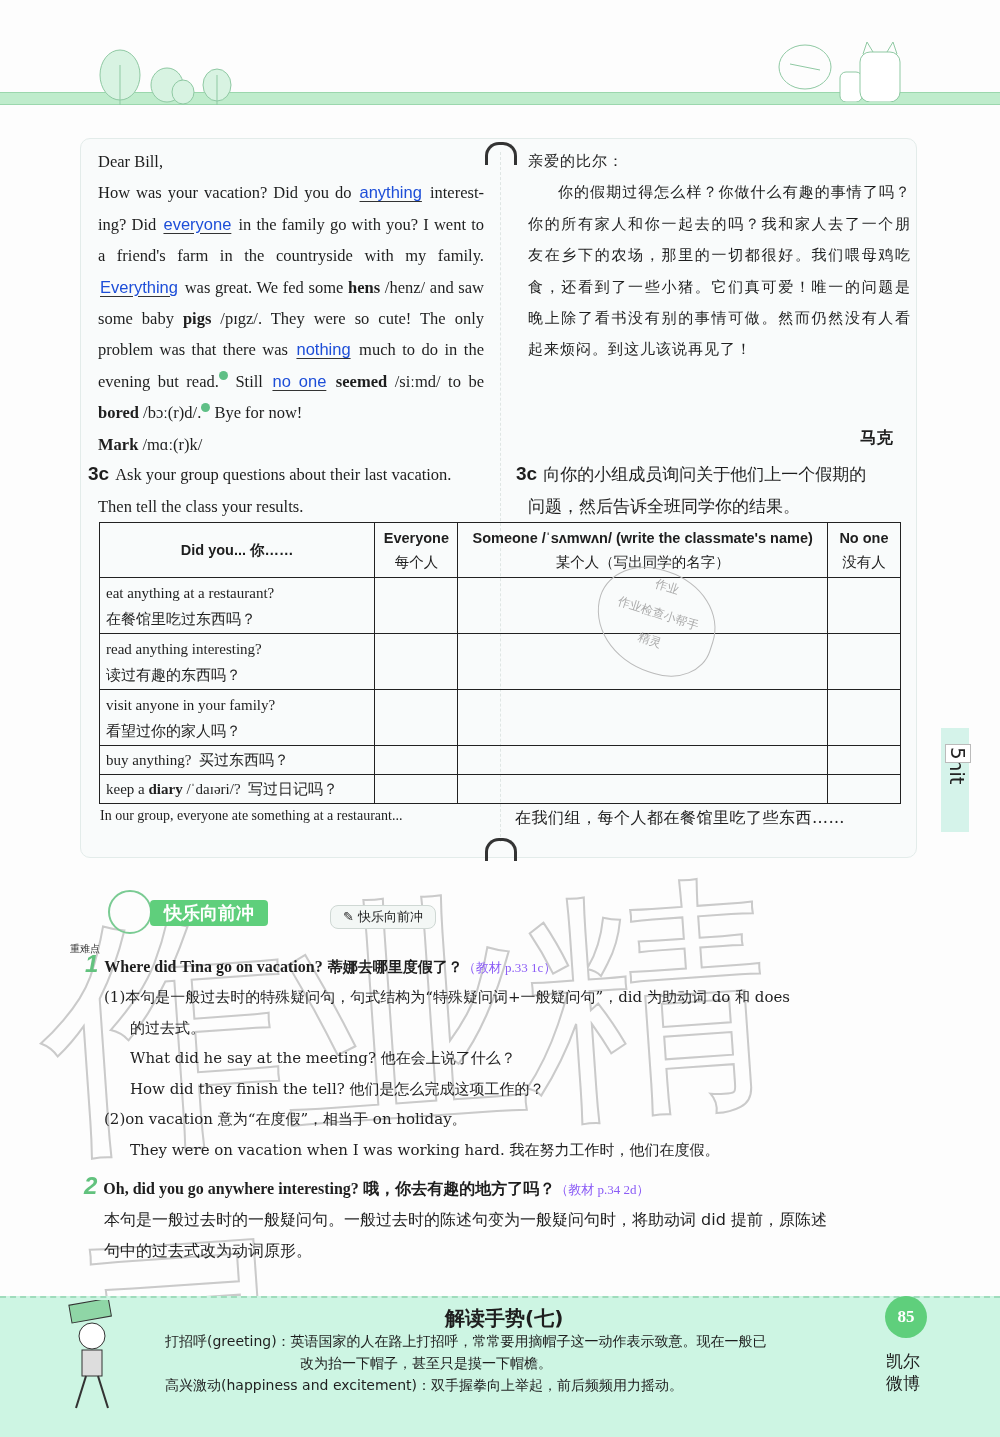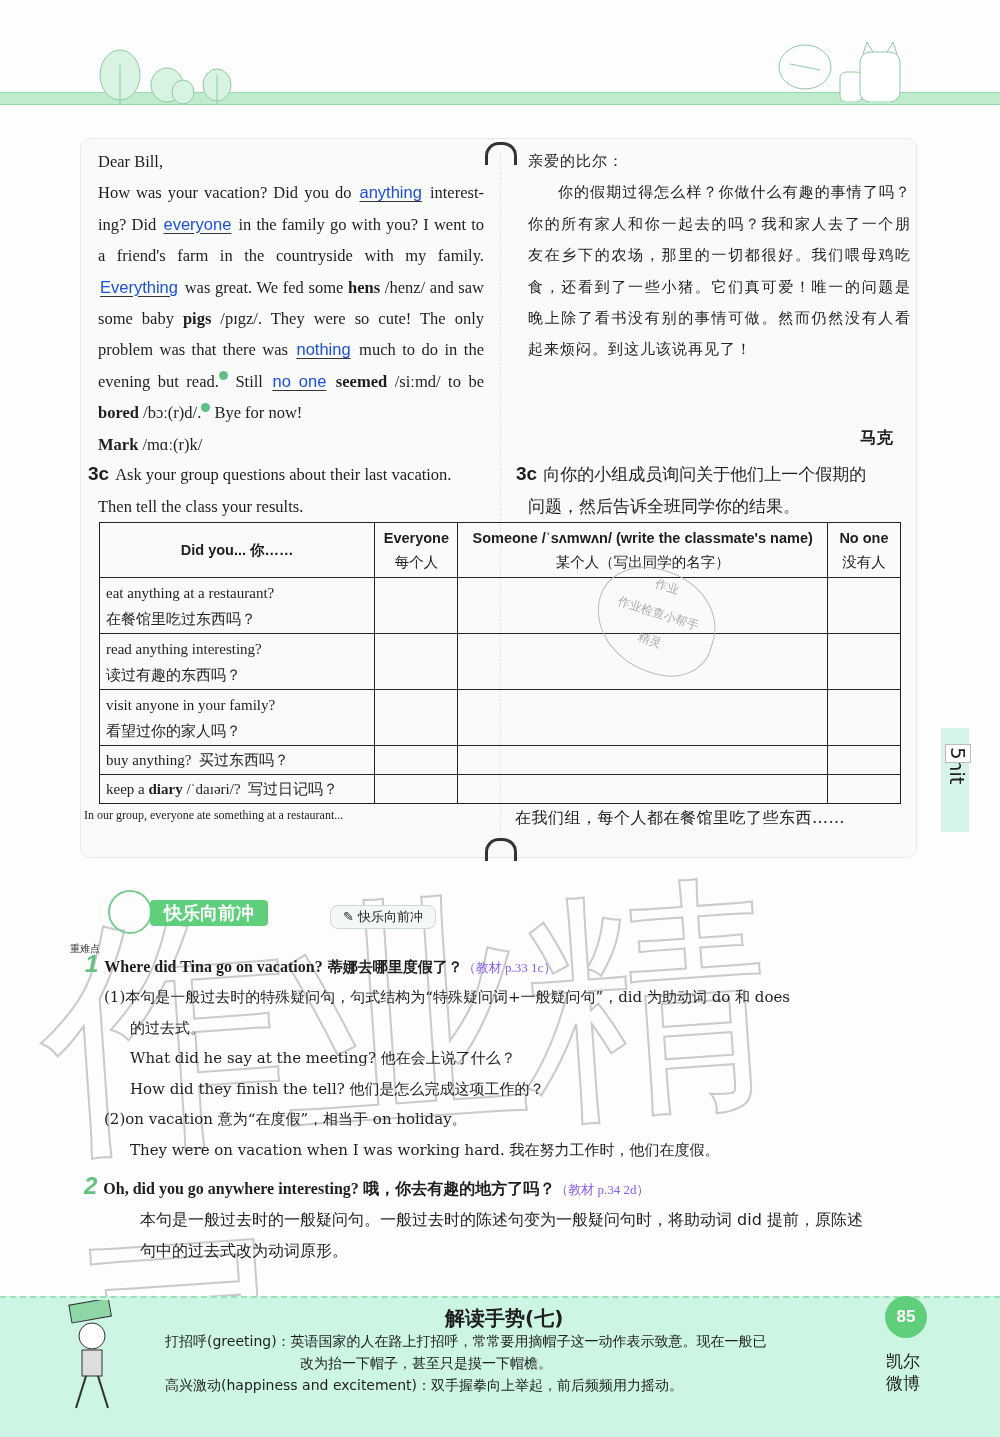--- a/index.html
+++ b/index.html
@@ -34,51 +34,51 @@
   table.survey td, table.survey th { border:1.5px solid #222; padding:0 6px; vertical-align:middle; }
   table.survey th { font-weight:bold; height:54px; line-height:24px; text-align:center; font-family:"Liberation Sans","DejaVu Sans",sans-serif; font-size:14.5px; }
   table.survey th .cn { font-weight:normal; display:block; }
   table.survey td.q { line-height:26px; width:262px; }
   table.survey tr.r2 td { height:55px; }
   table.survey tr.r1 td { height:28px; }
   .col-every { width:70px; } .col-some { width:356px; } .col-no { width:60px; }
 
   .stamp { left:595px; top:570px; width:120px; height:100px; border:1.5px solid #bbb; border-radius:45% 55% 40% 60%; transform:rotate(18deg); color:#aaa; font-size:12px; text-align:center; line-height:28px; font-family:"DejaVu Sans",sans-serif; }
 
-  .result-en { left:84px; top:808px; font-size:12px; }
+  .result-en { left:100px; top:808px; font-size:14px; }
   .result-cn { left:515px; top:808px; font-size:16px; font-family:"DejaVu Serif",serif; letter-spacing:0.5px; }
 
   .unit-tab { left:941px; top:728px; width:28px; height:104px; background:#d5f3ea; }
   .unit-tab span { position:absolute; left:2px; top:8px; writing-mode:vertical-rl; font-family:"DejaVu Sans",sans-serif; font-size:20px; color:#222; }
   .unit-tab .num { border:1px solid #bbb; background:#fff; padding:2px 0; }
 
   
   .sec-head { left:150px; top:900px; height:26px; padding:0 14px; background:#5fcf7c; color:#fff; font-weight:bold; font-size:18px; line-height:26px; border-radius:4px; font-family:"DejaVu Sans",sans-serif; }
   .sec-tag { left:330px; top:905px; padding:2px 12px; border:1px solid #cfd8d4; border-radius:8px; background:#f3f7f5; font-size:13px; font-family:"DejaVu Sans",sans-serif; }
   .smiley { left:108px; top:890px; width:40px; height:40px; border:2px solid #7acb93; border-radius:50%; }
   .zhongnan { left:70px; top:942px; font-size:10px; font-family:"DejaVu Sans",sans-serif; color:#333; }
 
   .pt-num { font-family:"Liberation Sans","DejaVu Sans",sans-serif; font-weight:bold; font-size:24px; color:#62c27e; font-style:italic; margin-right:6px; }
   .pt-head { font-weight:bold; font-size:16px; }
   .pt-ref { color:#8b5cf6; font-size:13px; font-weight:normal; }
   .p1 { left:85px; top:950px; }
   .body-text { font-size:15px; line-height:30.5px; font-family:"DejaVu Serif",serif; }
   .p1b { left:104px; top:982px; width:820px; }
   .p1b .in1 { padding-left:26px; }
   .p2 { left:84px; top:1172px; }
-  .p2b { left:104px; top:1204px; width:820px; font-size:16px; line-height:31px;margin-left:36px; }
+  .p2b { left:104px; top:1204px; width:820px; font-size:16px; line-height:31px; }
 
   .watermark { left:40px; top:850px; width:940px; height:320px; font-size:250px; color:transparent; -webkit-text-stroke:2px #b5b5b5; font-family:"DejaVu Sans",sans-serif; letter-spacing:-10px; line-height:320px; opacity:0.7; transform:rotate(-4deg); pointer-events:none; }
 
   
   .bottom { left:0; top:1296px; width:1000px; height:141px; background:#cdf5e3; border-top:2px dashed #9fdcbc; }
   .bottom-title { left:445px; top:1305px; font-size:20px; font-weight:bold; font-family:"DejaVu Sans",sans-serif; }
   .bottom-text { left:165px; top:1330px; font-size:14px; line-height:22px; font-family:"DejaVu Sans",sans-serif; width:700px; }
   .bottom-text .in { padding-left:135px; }
-  .page-badge { left:885px; top:1296px; width:42px; height:42px; border-radius:50%; background:#5fcf7c; color:#fff; font-weight:bold; text-align:center; line-height:42px; font-size:17px; font-family:Liberation Sans, sans-serif; }
+  .page-badge { left:885px; top:1296px; width:42px; height:42px; border-radius:50%; background:#5fcf7c; color:#fff; font-weight:bold; text-align:center; line-height:42px; font-size:17px; font-family:Liberation Serif, serif; }
   .brand { left:886px; top:1350px; font-size:17px; line-height:22px; width:40px; font-family:"DejaVu Sans",sans-serif; }
   .kid { left:68px; top:1300px; width:60px; height:120px; }
 </style>
 </head>
 <body>
 
 <div class="abs top-band"></div>
 <svg class="abs" style="left:95px;top:45px" width="150" height="60">
   <ellipse cx="25" cy="30" rx="20" ry="25" fill="#d8f3e2" stroke="#8fc9a3"></ellipse>
   <line x1="25" y1="20" x2="25" y2="60" stroke="#8fc9a3"></line>

